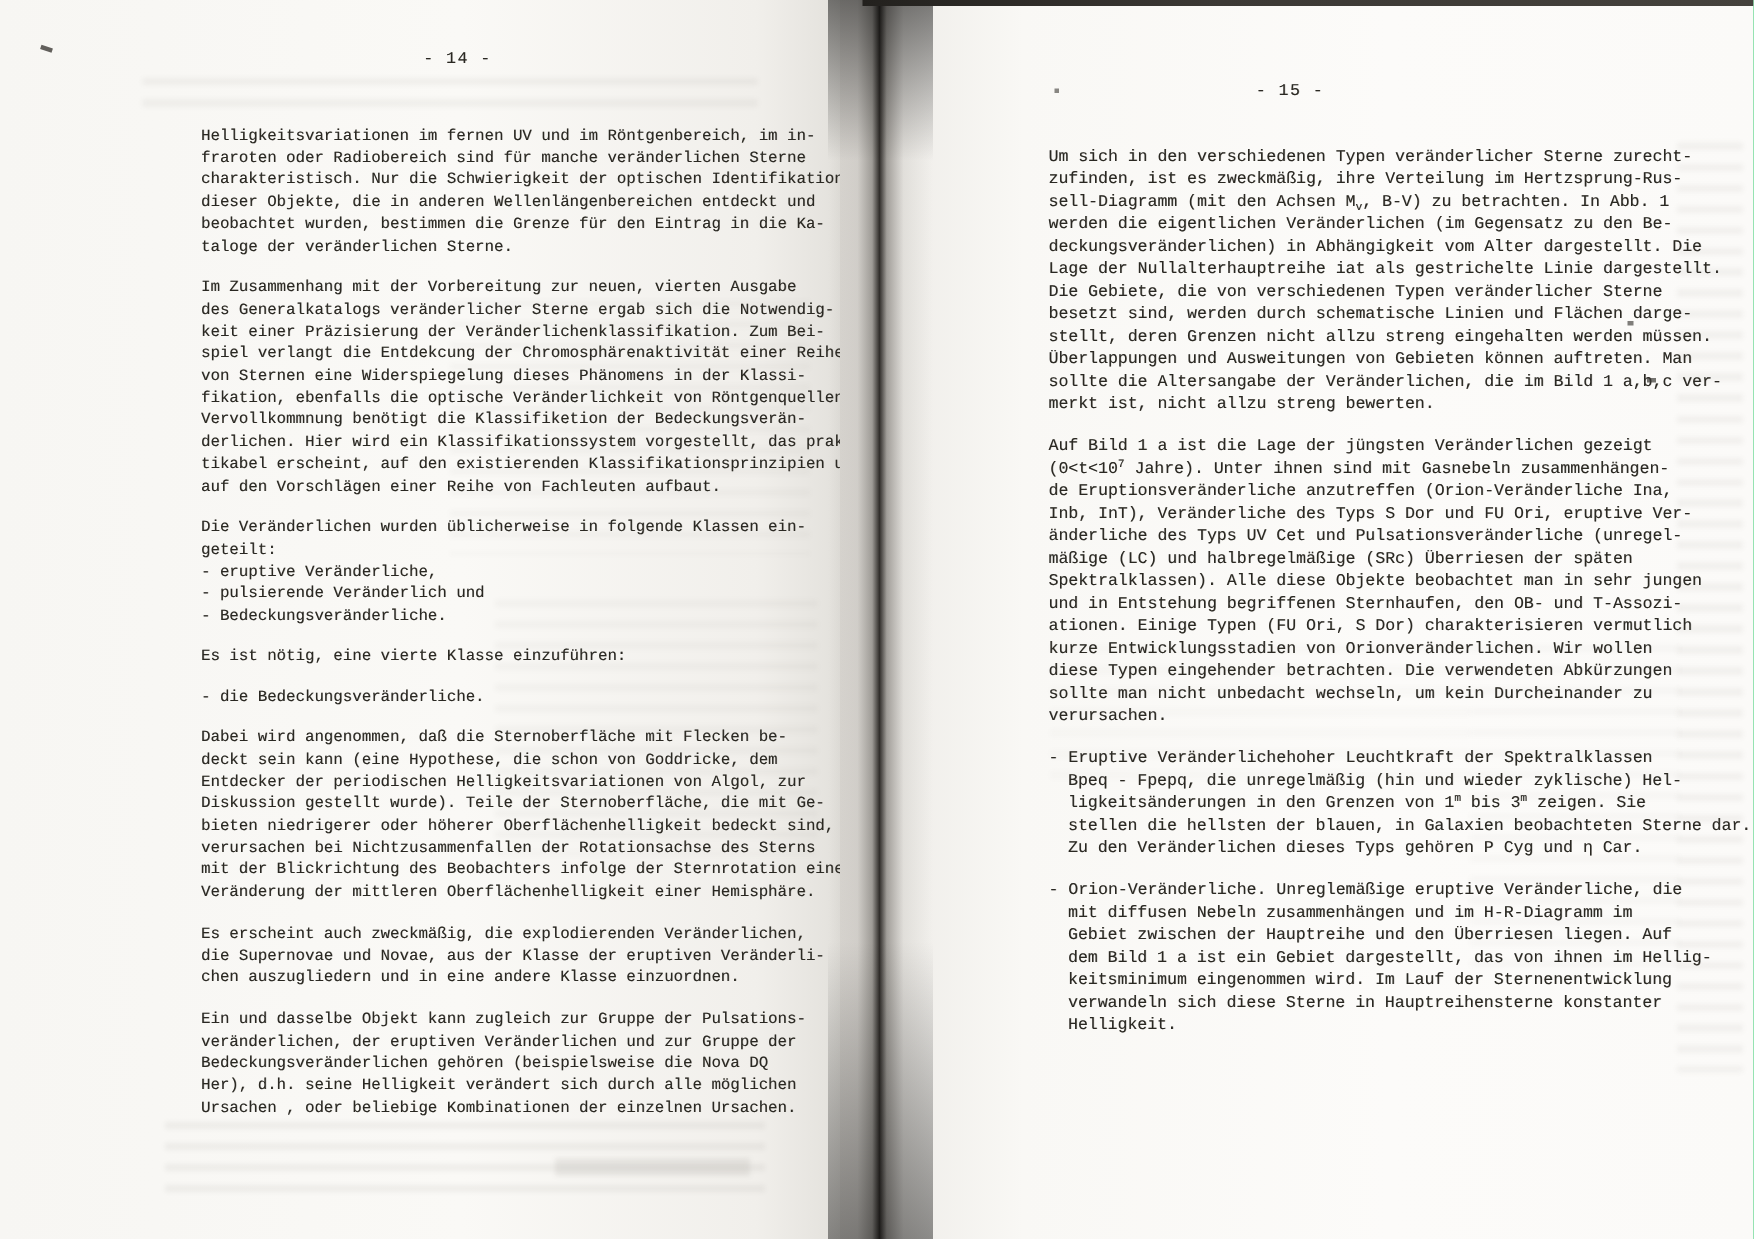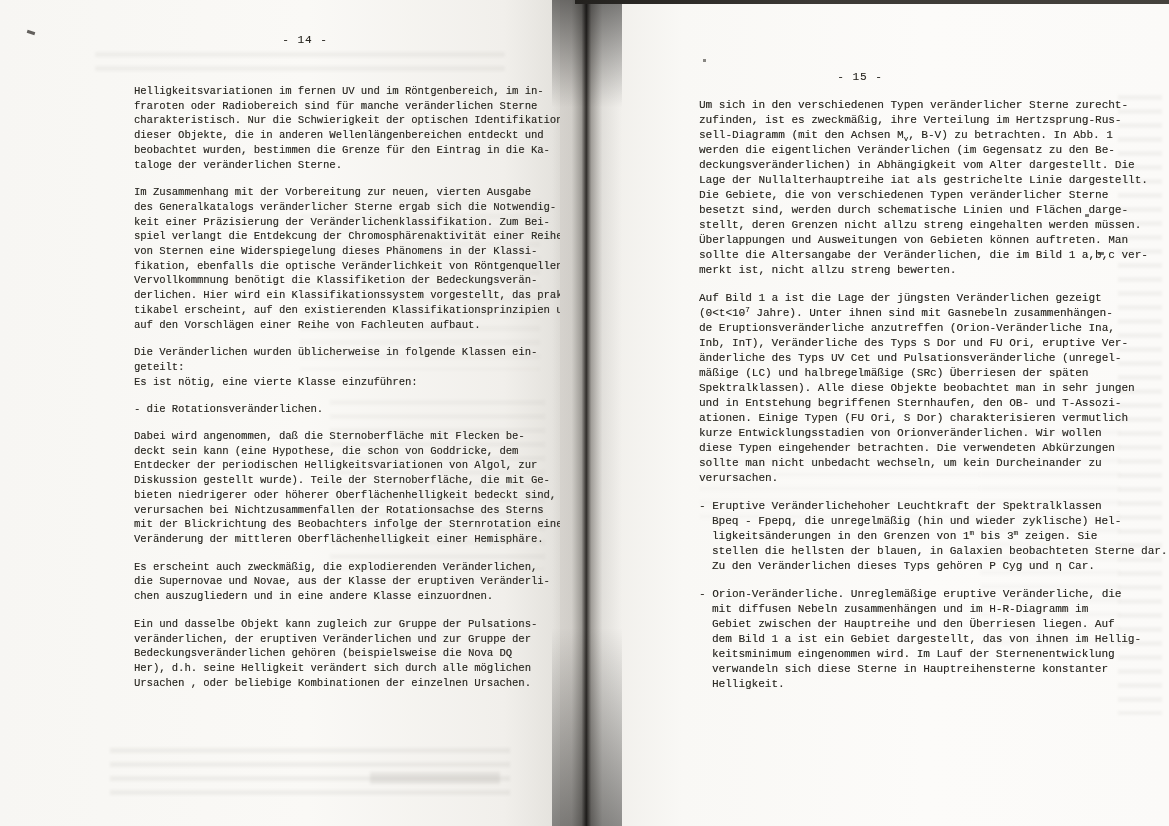--- a/index.html
+++ b/index.html
@@ -37,21 +37,21 @@
   }
   .topline {
     position:absolute; left:575px; top:0; width:594px; height:4px;
     background:linear-gradient(90deg,#23211e,#3c3935 40%,#45423d);
   }
 
   
   .ink { color:#2a2822; text-shadow:.3px .3px .4px rgba(42,40,34,.4); }
   .pagenum { position:absolute; font-size:11px; letter-spacing:1px; text-align:center; }
   .pn-left { left:90px; top:34px; width:430px; }
-  .pn-right { left:655px; top:71px; width:410px;text-align:center; }
+  .pn-right { left:655px; top:55px; width:410px;text-align:center; }
 
   .tb { position:absolute;margin-left:44px; }
   .tb-left  { left:90px;  top:84px; width:458px; font-size:10.5px; line-height:14.7px; }
   .tb-right { left:655px; top:98px; width:472px; font-size:11px;  line-height:15px; }
 
   .tb p, .tb .block { margin:0 0 13px 0; }
   .mb0 { margin-bottom:0 !important; }
   .mb12 { margin-bottom:12px !important; }
   .indent1 { margin-left:138px; }
   .indent2 { margin-left:155px; }
@@ -75,24 +75,29 @@
 <div class="scan">
 
   <div class="page page-left">
     <div class="pagenum pn-left ink">- 14 -</div>
 
     <div class="tb tb-left ink">
       <p>Helligkeitsvariationen im fernen UV und im Röntgenbereich, im in-<br>fraroten oder Radiobereich sind für manche veränderlichen Sterne<br>charakteristisch. Nur die Schwierigkeit der optischen Identifikation<br>dieser Objekte, die in anderen Wellenlängenbereichen entdeckt und<br>beobachtet wurden, bestimmen die Grenze für den Eintrag in die Ka-<br>taloge der veränderlichen Sterne.</p>
       <p>Im Zusammenhang mit der Vorbereitung zur neuen, vierten Ausgabe<br>des Generalkatalogs veränderlicher Sterne ergab sich die Notwendig-<br>keit einer Präzisierung der Veränderlichenklassifikation. Zum Bei-<br>spiel verlangt die Entdekcung der Chromosphärenaktivität einer Reihe<br>von Sternen eine Widerspiegelung dieses Phänomens in der Klassi-<br>fikation, ebenfalls die optische Veränderlichkeit von Röntgenquellen.<br>Vervollkommnung benötigt die Klassifiketion der Bedeckungsverän-<br>derlichen. Hier wird ein Klassifikationssystem vorgestellt, das prak-<br>tikabel erscheint, auf den existierenden Klassifikationsprinzipien und<br>auf den Vorschlägen einer Reihe von Fachleuten aufbaut.</p>
       <p class="mb0">Die Veränderlichen wurden üblicherweise in folgende Klassen ein-<br>geteilt:</p>
 
+      <div class="block indent1 mb12">
+        <div>- eruptive Veränderliche,</div>
+        <div>- pulsierende Veränderlich und</div>
+        <div>- Bedeckungsveränderliche.</div>
+      </div>
 
       <p>Es ist nötig, eine vierte Klasse einzuführen:</p>
 
-      <div class="block indent2 mb12">- die Rotationsveränderlichen.</div>
+      <div class="block indent2 mb12">- die Bedeckungsveränderliche.</div>
 
       <p>Dabei wird angenommen, daß die Sternoberfläche mit Flecken be-<br>deckt sein kann (eine Hypothese, die schon von Goddricke, dem<br>Entdecker der periodischen Helligkeitsvariationen von Algol, zur<br>Diskussion gestellt wurde). Teile der Sternoberfläche, die mit Ge-<br>bieten niedrigerer oder höherer Oberflächenhelligkeit bedeckt sind,<br>verursachen bei Nichtzusammenfallen der Rotationsachse des Sterns<br>mit der Blickrichtung des Beobachters infolge der Sternrotation eine<br>Veränderung der mittleren Oberflächenhelligkeit einer Hemisphäre.</p>
       <p>Es erscheint auch zweckmäßig, die explodierenden Veränderlichen,<br>die Supernovae und Novae, aus der Klasse der eruptiven Veränderli-<br>chen auszugliedern und in eine andere Klasse einzuordnen.</p>
       <p class="mb0">Ein und dasselbe Objekt kann zugleich zur Gruppe der Pulsations-<br>veränderlichen, der eruptiven Veränderlichen und zur Gruppe der<br>Bedeckungsveränderlichen gehören (beispielsweise die Nova DQ<br>Her), d.h. seine Helligkeit verändert sich durch alle möglichen<br>Ursachen , oder beliebige Kombinationen der einzelnen Ursachen.</p>
     </div>
   </div>
 
   <div class="page page-right"></div>
 
   <div class="pagenum pn-right ink">- 15 -</div>

